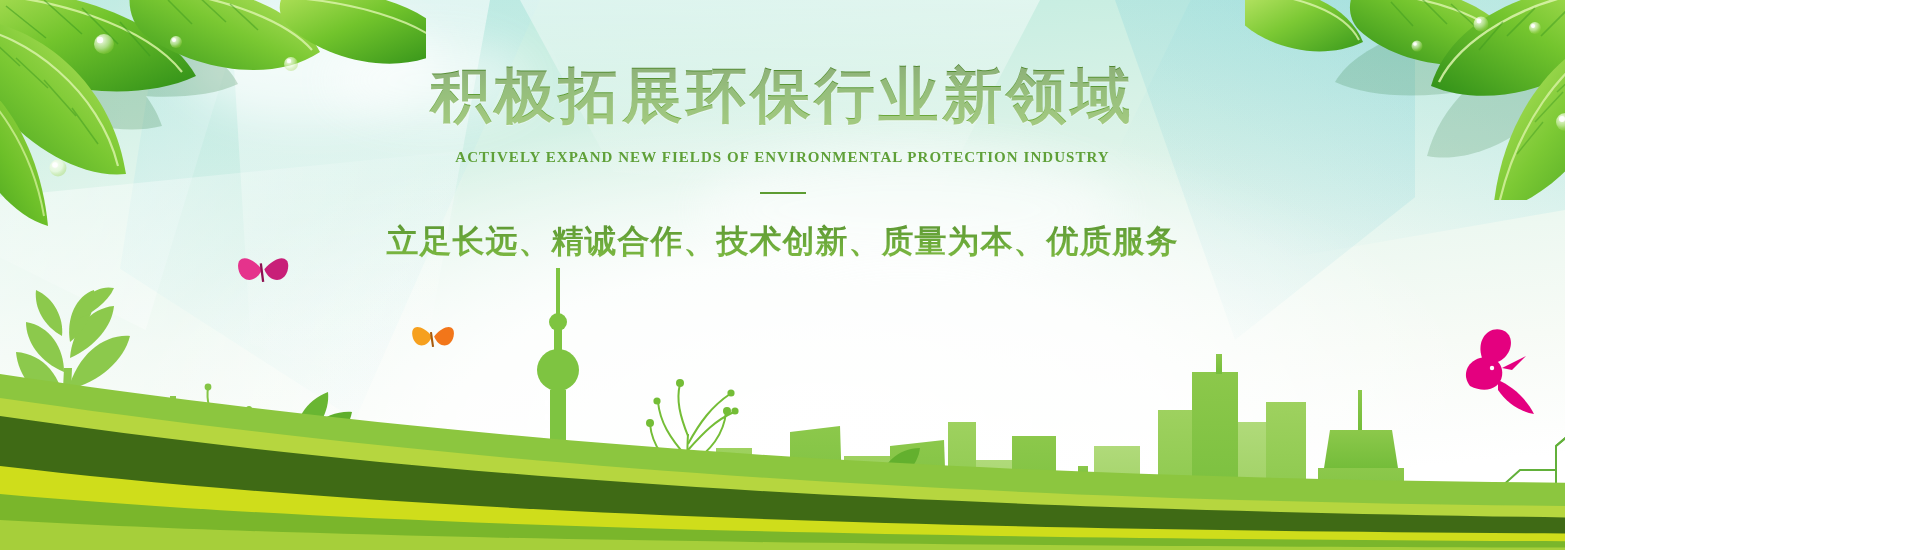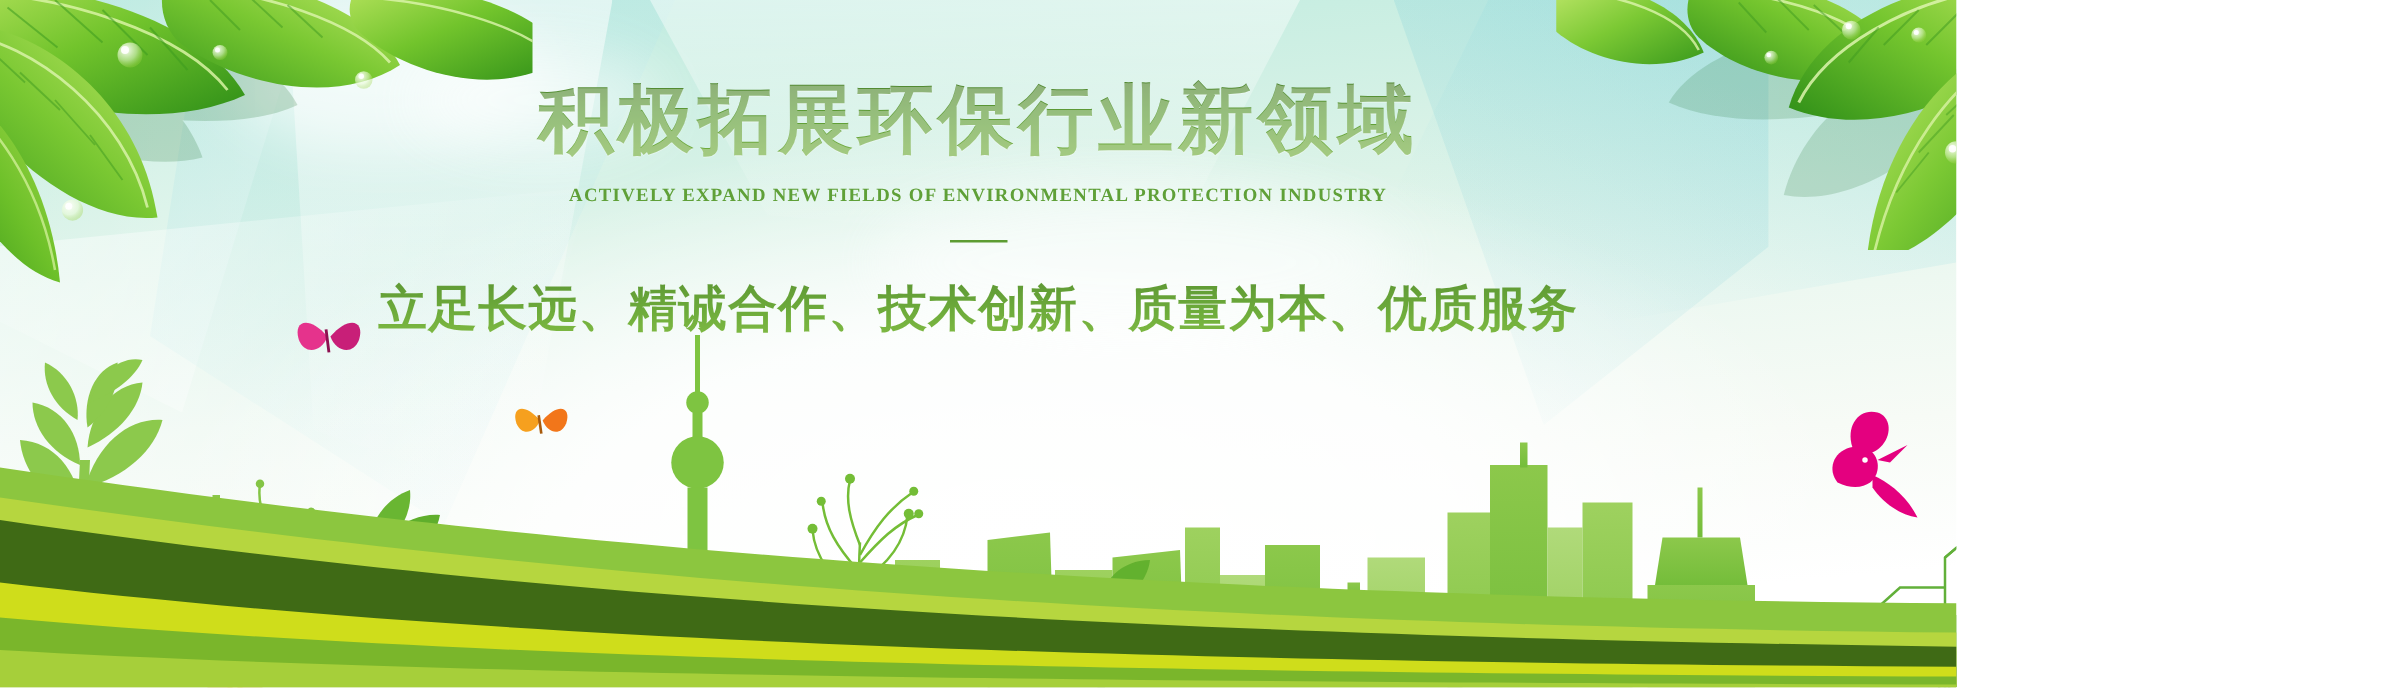--- a/index.html
+++ b/index.html
@@ -56,21 +56,21 @@
     margin-top:12px;
     font-size:15px;font-weight:700;letter-spacing:1.05px;
     color:#5fa038;
     font-family:"Liberation Serif","DejaVu Serif",serif;
   }
   #divider{
     width:46px;height:2px;background:#5d9c32;margin:26px auto 0 auto;
   }
   #slogan{
     margin-top:26px;
-    font-size:39px;font-weight:700;letter-spacing:1px;
+    font-size:32px;font-weight:700;letter-spacing:1px;
     color:#6aa83a;
     background:linear-gradient(180deg,#5b9533 0%,#6eac3b 55%,#83bd45 100%);
     -webkit-background-clip:text;background-clip:text;
     -webkit-text-fill-color:transparent;
     font-family:"Liberation Serif","DejaVu Serif",serif;
   }
 
   
   #scenery{position:absolute;left:0;bottom:0;width:1920px;height:300px;pointer-events:none;}
   #waves{position:absolute;left:0;bottom:0;width:1920px;height:230px;pointer-events:none;}

